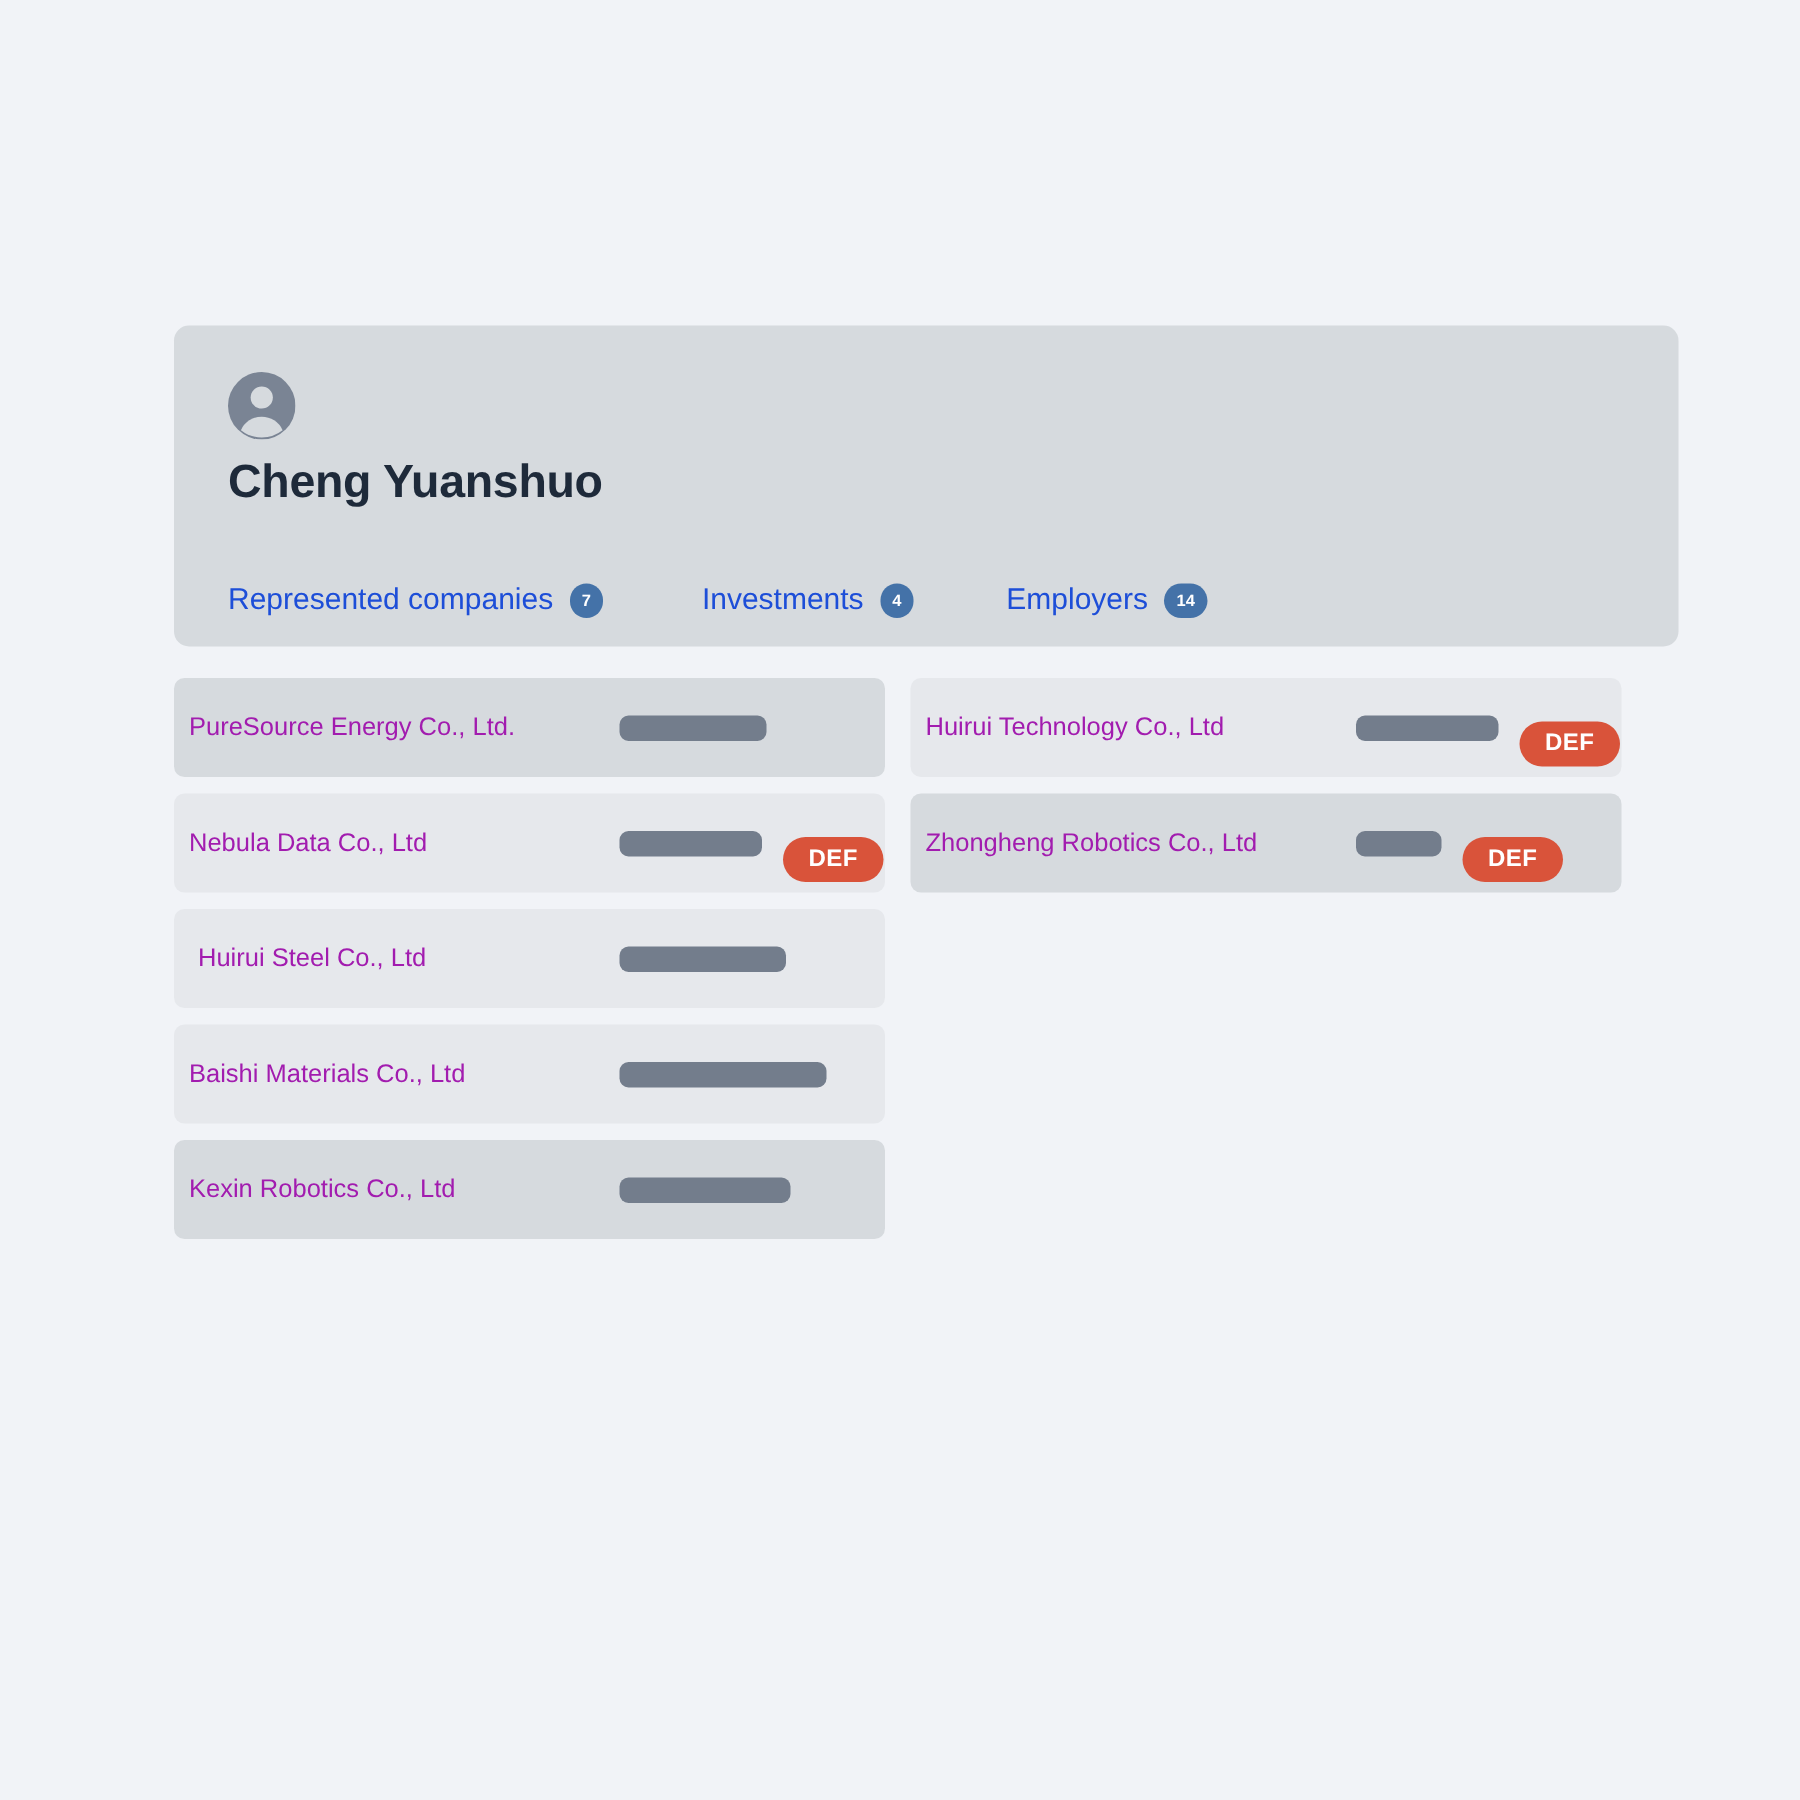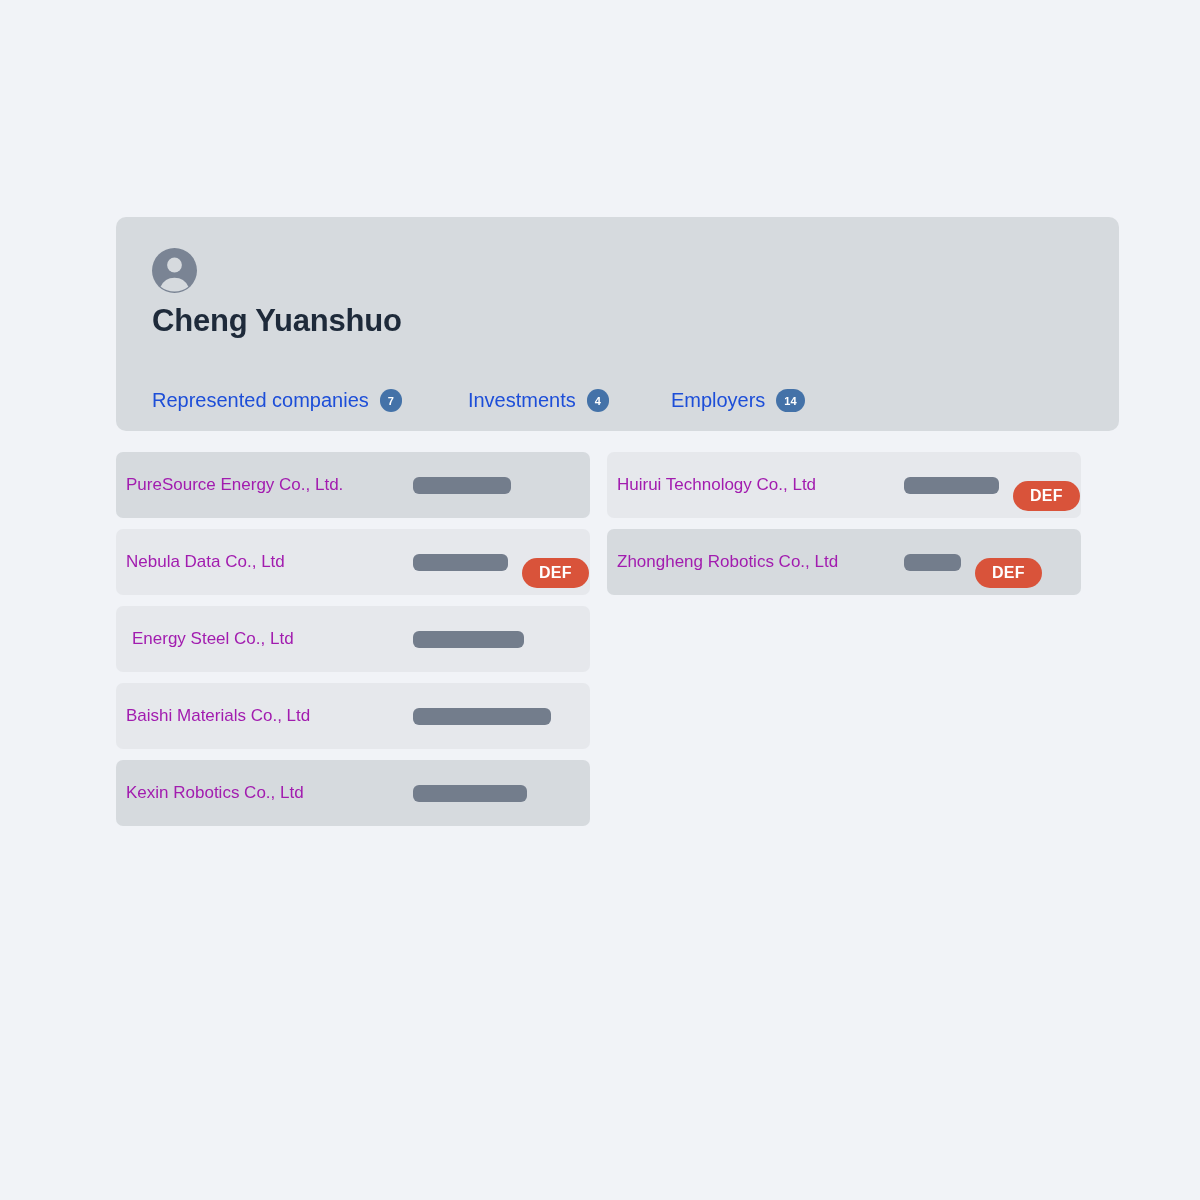--- a/index.html
+++ b/index.html
@@ -188,21 +188,21 @@
       <div class="row shade-a">
         <span class="row-name">PureSource Energy Co., Ltd.</span>
         <span class="row-bar" style="width: 98px;"></span>
       </div>
       <div class="row shade-b">
         <span class="row-name">Nebula Data Co., Ltd</span>
         <span class="row-bar" style="width: 95px;"></span>
         <span class="row-badge def" style="left: 406px;">DEF</span>
       </div>
       <div class="row shade-b">
-        <span class="row-name indent">Energy Steel Co., Ltd</span>
+        <span class="row-name indent">Huirui Steel Co., Ltd</span>
         <span class="row-bar" style="width: 111px;"></span>
       </div>
       <div class="row shade-b">
         <span class="row-name">Baishi Materials Co., Ltd</span>
         <span class="row-bar" style="width: 138px;"></span>
       </div>
       <div class="row shade-a">
         <span class="row-name">Kexin Robotics Co., Ltd</span>
         <span class="row-bar" style="width: 114px;"></span>
       </div>

